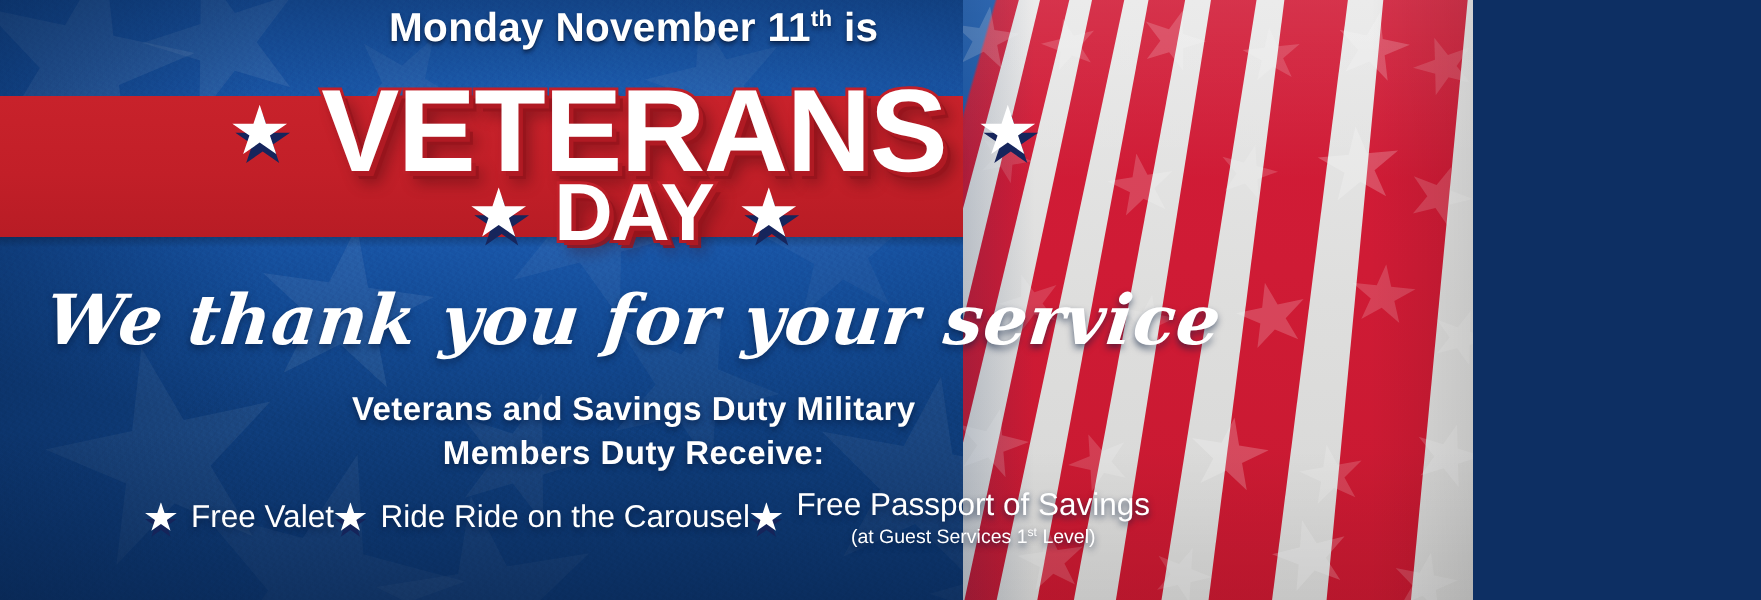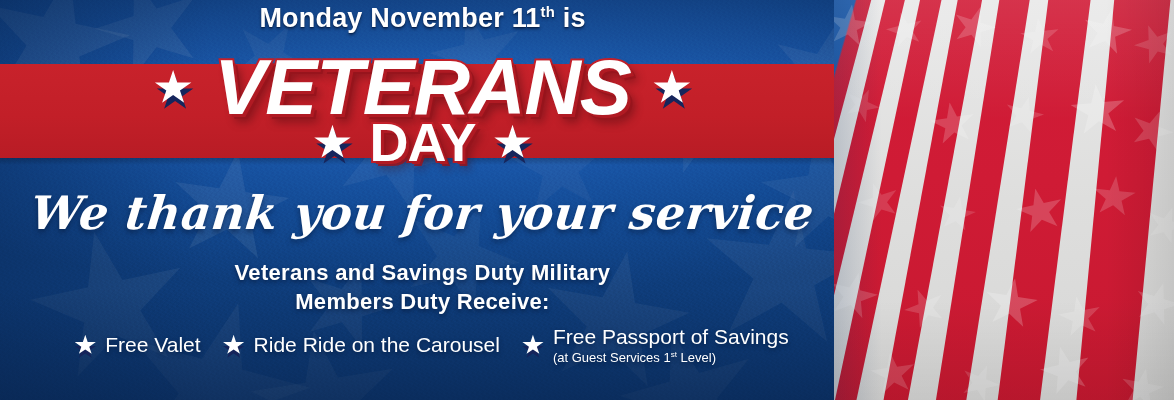--- a/index.html
+++ b/index.html
@@ -2,21 +2,21 @@
 <html><head>
 <meta charset="utf-8">
 <style>
   html,body{margin:0;padding:0;}
   body{
     width:1174px;height:400px;overflow:hidden;
     font-family:"Liberation Sans", sans-serif;
     background:#0d2f63;
   }
   #banner{
-    position:relative;width:1174px;height:400px;overflow:hidden;
+    position:relative;width:982px;height:400px;overflow:hidden;
   }
 
   
   .bg-base{
     position:absolute;inset:0;
     background:
       radial-gradient(ellipse 70% 55% at 40% 18%, #1f63bb 0%, #1a57aa 38%, #134a94 65%, #0e3c79 100%),
       linear-gradient(180deg,#1a5cb0 0%,#1553a3 30%,#11478c 62%,#0c3570 100%);
   }
   .bg-vign{
@@ -102,21 +102,21 @@
     font-family:"Liberation Sans", sans-serif;
     font-weight:bold;color:#fff;line-height:.92;
     letter-spacing:-1px;
     -webkit-text-stroke:4px #c4202a;
     paint-order:stroke fill;
     text-shadow:
       3px 3px 0 #b01a23,
       5px 5px 0 rgba(150,20,28,.85),
       7px 8px 10px rgba(60,8,14,.45);
   }
-  .word-veterans{font-size:78px;font-style:italic;}
+  .word-veterans{font-size:78px;}
   .word-day{font-size:54px;}
 
   .hdr-star{
     width:38px;height:36px;flex:0 0 auto;position:relative;
   }
   .hdr-star .s-main,
   .hdr-star .s-shadow{
     position:absolute;left:0;top:0;width:38px;height:36px;
     clip-path:polygon(50% 0%,61% 35%,98% 35%,68% 57%,79% 91%,50% 70%,21% 91%,32% 57%,2% 35%,39% 35%);
   }
@@ -134,22 +134,22 @@
 
   .sub-block{
     position:absolute;left:0;top:258px;width:845px;text-align:center;
     font-size:22px;font-weight:bold;color:#fff;line-height:1.32;
     letter-spacing:.3px;
     text-shadow:0 2px 4px rgba(5,25,60,.75);
   }
 
   .perks{
     position:absolute;left:0;top:325px;width:845px;
-    display:flex;align-items:center;justify-content:center;gap:22px;
-    padding-left:18px;box-sizing:border-box;
+    display:flex;align-items:center;justify-content:center;
+    padding-left:18px;box-sizing:border-box;text-align:center;
   }
   .perk{display:flex;align-items:center;gap:9px;}
   .perk-star{width:22px;height:21px;position:relative;flex:0 0 auto;}
   .perk-star .p-main,
   .perk-star .p-shadow{
     position:absolute;left:0;top:0;width:22px;height:21px;
     clip-path:polygon(50% 0%,61% 35%,98% 35%,68% 57%,79% 91%,50% 70%,21% 91%,32% 57%,2% 35%,39% 35%);
   }
   .perk-star .p-shadow{background:#15245a;transform:translate(0,4px);}
   .perk-star .p-main{background:#ffffff;}

